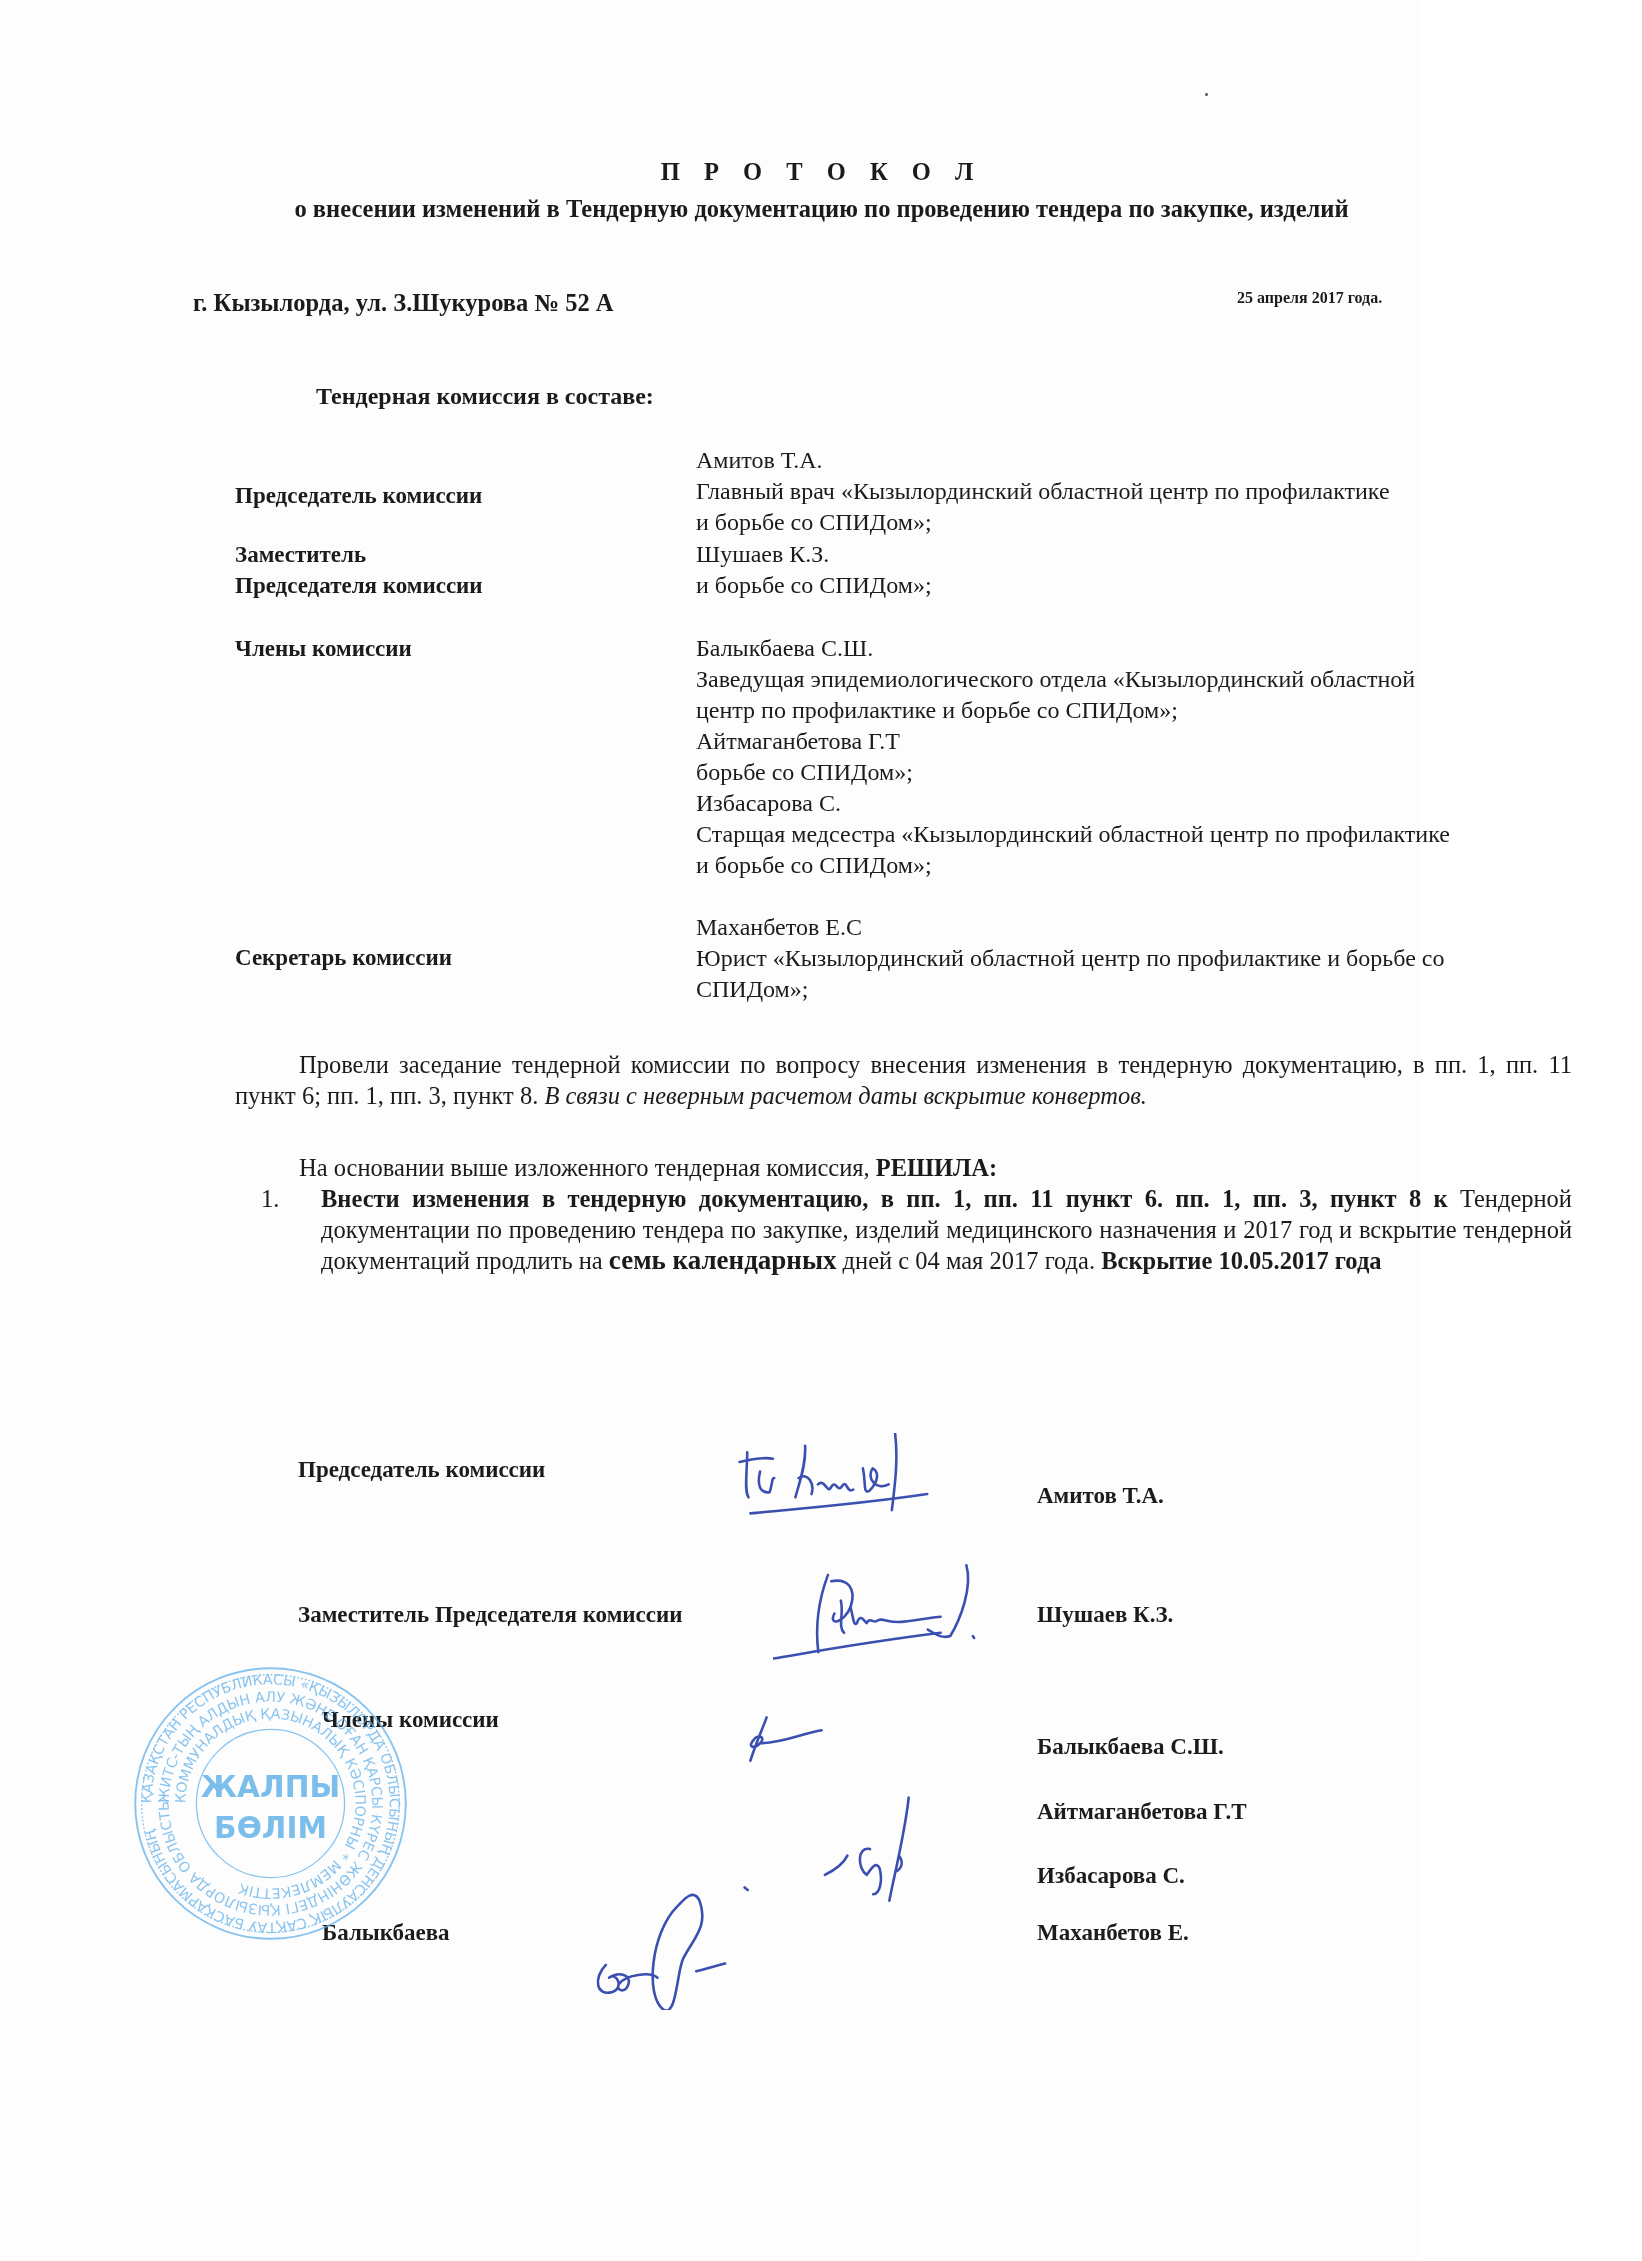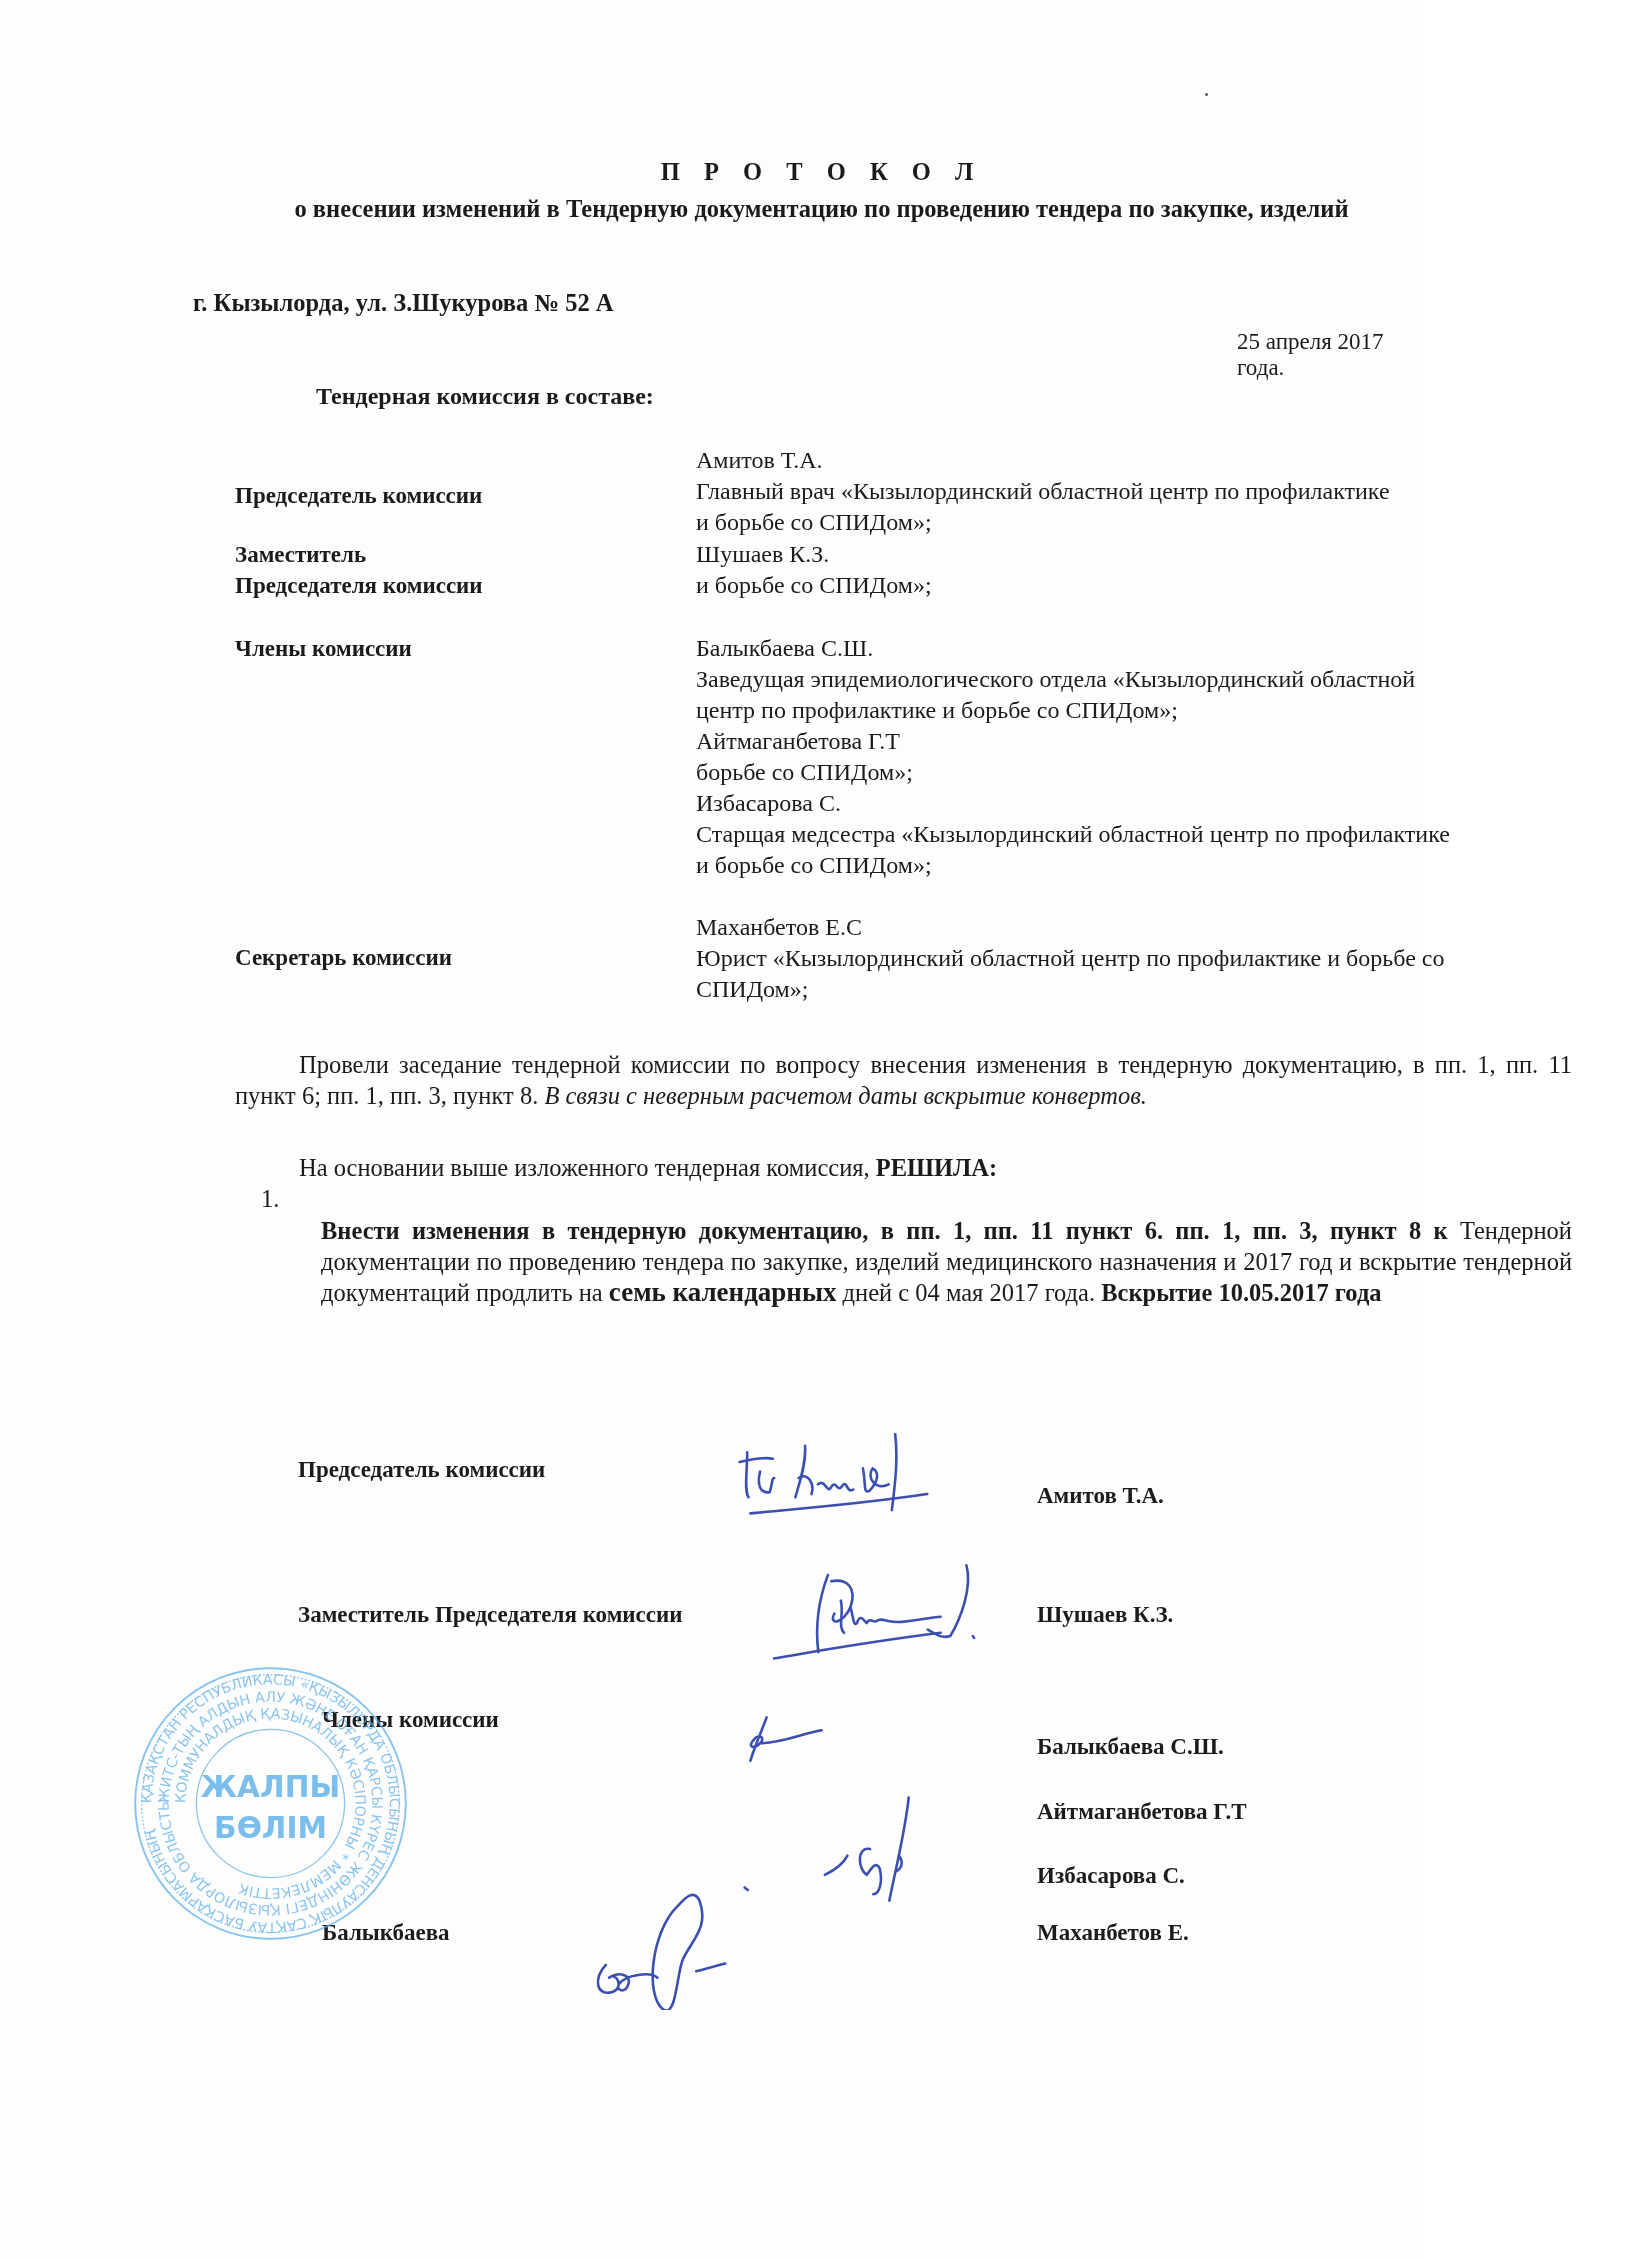--- a/index.html
+++ b/index.html
@@ -7,32 +7,32 @@
            font-family: "Liberation Serif", "DejaVu Serif", serif; color: #1b1b1b; }
     .page { position: absolute; left: 0; top: 0; width: 1422px; height: 2261px; background: #fdfdfd; }
     .abs { position: absolute; }
     .b { font-weight: bold; }
     .i { font-style: italic; }
 
     
     .title { left: 0; width: 1643px; top: 158px; text-align: center; font-size: 24.5px; font-weight: bold; letter-spacing: 9px; }
     .subtitle { left: 161px; width: 1321px; top: 193px; text-align: center; font-size: 24.5px; font-weight: bold; line-height: 31px; }
     .place { left: 193px; top: 289px; font-size: 24.5px; font-weight: bold; }
-    .date { left: 1237px; top: 289px; font-size: 23px; font-weight: normal; margin-top: 40px; }
+    .date { left: 1237px; top: 289px; font-size: 16px; font-weight: bold; }
     .composition { left: 316px; top: 383px; font-size: 24px; font-weight: bold; }
 
     
     .cm-role { left: 235px; font-size: 23px; font-weight: bold; line-height: 31px; }
     .cm-text { left: 696px; width: 876px; font-size: 24px; line-height: 31px; }
 
     
     .para { left: 235px; width: 1337px; font-size: 24.5px; line-height: 31px; text-align: justify; }
     .indent { text-indent: 64px; }
     .list-num { left: 261px; font-size: 24.5px; line-height: 31px; }
-    .list-body { left: 321px; width: 1251px; font-size: 24.5px; line-height: 31px; text-align: justify; margin-top: 32px; }
+    .list-body { left: 321px; width: 1251px; font-size: 24.5px; line-height: 31px; text-align: justify; }
     .big { font-size: 27px; }
 
     
     .sig-role { font-size: 23px; font-weight: bold; }
     .sig-name { left: 1037px; font-size: 23px; font-weight: bold; }
     .signature { position: absolute; }
     .signature path { fill: none; stroke: #3a4fb0; stroke-width: 4; stroke-linecap: round; stroke-linejoin: round; }
 
     
     .stamp { left: 132px; top: 1665px; width: 277px; height: 277px; opacity: 0.75; }

